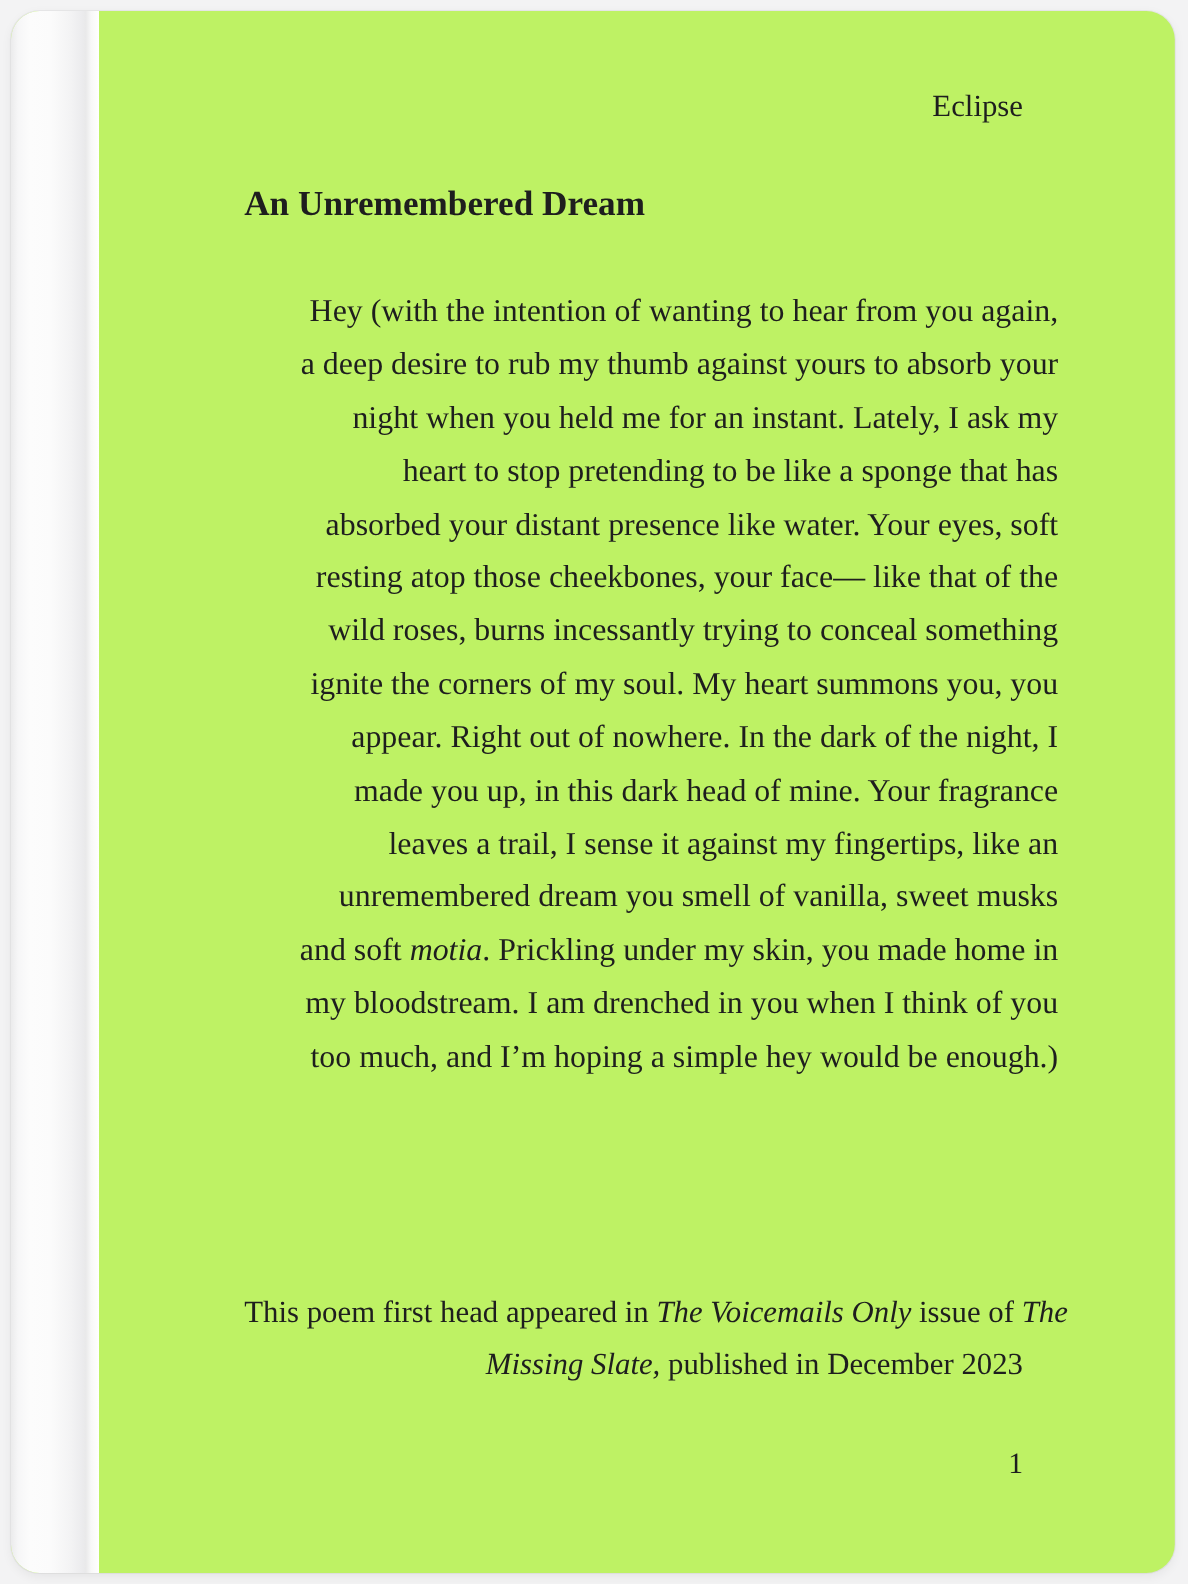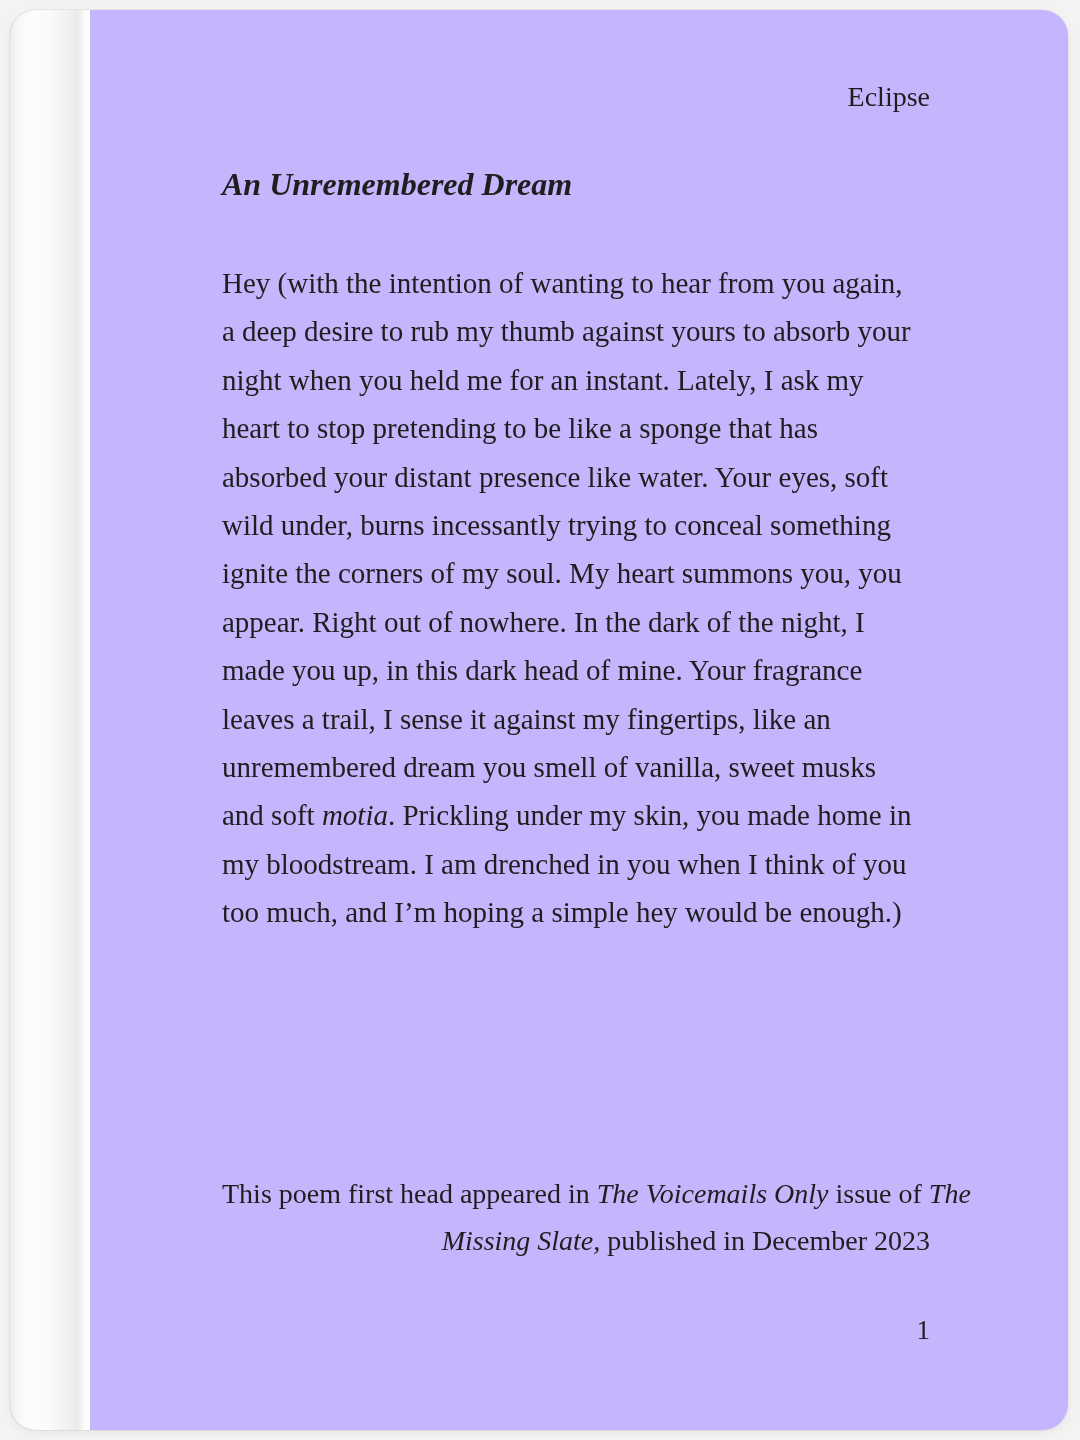--- a/index.html
+++ b/index.html
@@ -14,21 +14,21 @@
     font-family: "Liberation Serif", "DejaVu Serif", serif;
     color: #1e1e1e;
     overflow: hidden;
   }
   .book-page {
     position: absolute;
     left: 10px;
     top: 10px;
     width: 1058px;
     height: 1420px;
-    background: #c4b5fd;
+    background: #bef264;
     border-radius: 26px;
     box-shadow: 0 0 0 1px rgba(0,0,0,0.045), 0 3px 10px rgba(0,0,0,0.06);
     overflow: hidden;
   }
   .spine {
     position: absolute;
     left: 0;
     top: 0;
     bottom: 0;
     width: 80px;
@@ -51,31 +51,31 @@
     text-align: right;
     font-size: 28px;
     line-height: 1.2;
   }
   .poem-title {
     position: absolute;
     left: 212px;
     top: 155px;
     font-size: 32px;
     font-weight: bold;
-    font-style: italic;
     line-height: 1.2;
     white-space: nowrap;
   }
   .poem-body {
     position: absolute;
     left: 212px;
     top: 249px;
     width: 740px;
     font-size: 29px;
     line-height: 48.4px;
+    text-align: right;
   }
   .poem-body .t-line {
     white-space: nowrap;
   }
   .footer-note {
     position: absolute;
     left: 212px;
     top: 1160px;
     width: 708px;
     text-align: right;
@@ -105,21 +105,22 @@
   <div class="header-line">Eclipse</div>
 
   <div class="poem-title">An Unremembered Dream</div>
 
   <div class="poem-body">
       <div class="t-line"><span>Hey (with the intention of wanting to hear from you again,</span></div>
       <div class="t-line"><span>a deep desire to rub my thumb against yours to absorb your</span></div>
       <div class="t-line"><span>night when you held me for an instant. Lately, I ask my</span></div>
       <div class="t-line"><span>heart to stop pretending to be like a sponge that has</span></div>
       <div class="t-line"><span>absorbed your distant presence like water. Your eyes, soft</span></div>
-      <div class="t-line"><span>wild under, burns incessantly trying to conceal something</span></div>
+      <div class="t-line"><span>resting atop those cheekbones, your face— like that of the</span></div>
+      <div class="t-line"><span>wild roses, burns incessantly trying to conceal something</span></div>
       <div class="t-line"><span>ignite the corners of my soul. My heart summons you, you</span></div>
       <div class="t-line"><span>appear. Right out of nowhere. In the dark of the night, I</span></div>
       <div class="t-line"><span>made you up, in this dark head of mine. Your fragrance</span></div>
       <div class="t-line"><span>leaves a trail, I sense it against my fingertips, like an</span></div>
       <div class="t-line"><span>unremembered dream you smell of vanilla, sweet musks</span></div>
       <div class="t-line"><span>and soft </span><i>motia</i><span>. Prickling under my skin, you made home in</span></div>
       <div class="t-line"><span>my bloodstream. I am drenched in you when I think of you</span></div>
       <div class="t-line"><span>too much, and I’m hoping a simple hey would be enough.)</span></div>
     </div>
 

